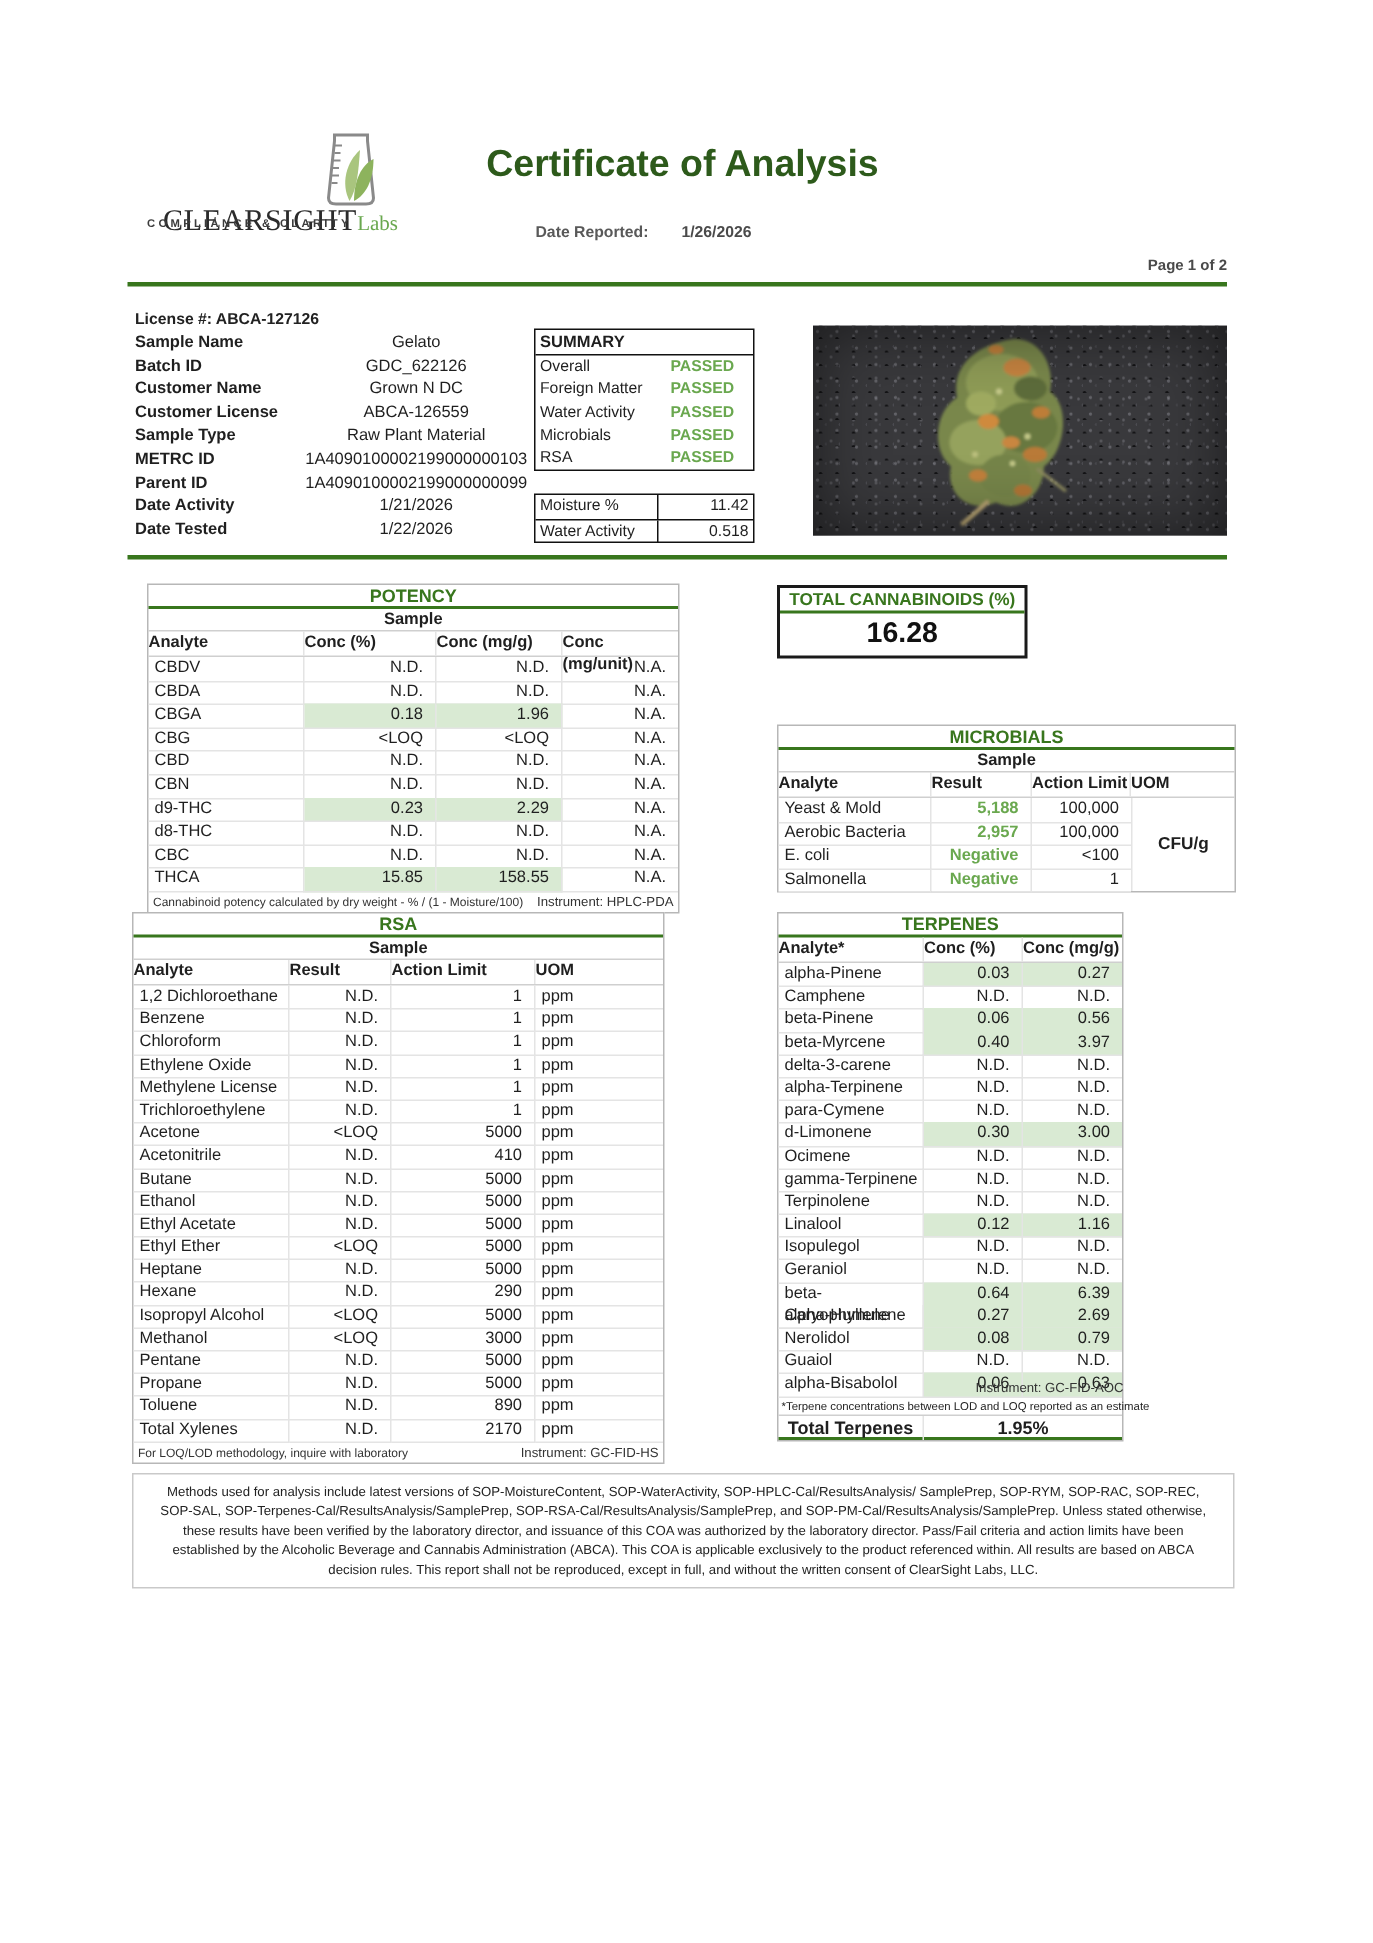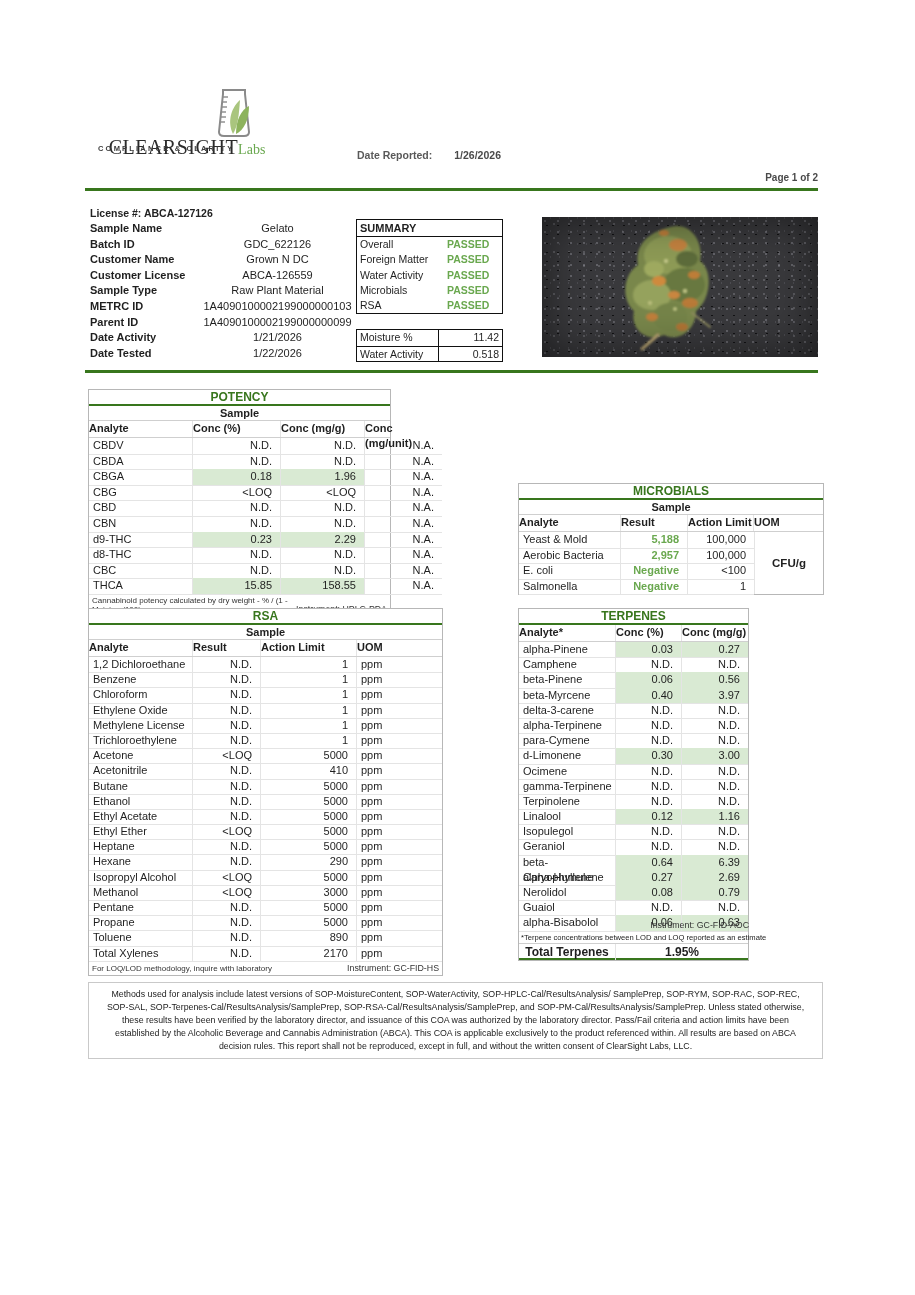--- a/index.html
+++ b/index.html
@@ -63,21 +63,21 @@
   .gridline > div { border-right:1px solid #e4e4e4; }
   .gridline > div:last-child { border-right:none; }
   .c-left  { padding-left:4px; }
   .c-right { text-align:right; padding-right:8px; }
   .hl { background:#d9ead3; }
   .tbl-foot { display:flex; justify-content:space-between; align-items:flex-end; padding:2px 3px 2px 3px; }
   .fn { font-size:8px; color:#333; }
   .instr { font-size:8.8px; color:#333; white-space:nowrap; }
 
   
-  .potency { left:88px; top:389px; width:303px; }
+  .potency { left:98px; top:389px; width:355px; }
   .cols-pot { display:grid; grid-template-columns:104px 88px 84px 77px; }
   .potency .row { height:15.6px; line-height:15.6px; }
 
   
   .totcan { position:absolute; left:518px; top:390px; width:167px; border:2px solid #1a1a1a; background:#fff; }
   .totcan .t { height:17px; line-height:16px; text-align:center; font-weight:bold; font-size:11.5px;
                color:#38761d; border-bottom:2px solid #38761d; }
   .totcan .v { height:28px; line-height:28px; text-align:center; font-weight:bold; font-size:19px; color:#111; }
 
   
@@ -125,20 +125,21 @@
         <line x1="9" y1="24" x2="13" y2="24"></line>
       <line x1="8" y1="29" x2="13" y2="29"></line>
         <line x1="8" y1="34" x2="12" y2="34"></line>
     </g>
     <path d="M20 46 C14 34 18 20 27 12 C26 26 25 38 20 46 Z" fill="#a9c57e"></path>
     <path d="M23 46 C23 32 28 22 36 18 C36 32 31 42 23 46 Z" fill="#8db35d"></path>
   </svg>
   <div class="logo-text"><span>CLEARSIGHT</span><span class="labs">Labs</span></div>
   <div class="logo-tagline">COMPLIANCE &amp; CLARITY</div>
 
+  <h1 class="page-title">Certificate of Analysis</h1>
 
   <div class="date-row">
     <span>Date Reported:</span>
     <span class="val">1/26/2026</span>
   </div>
 
   <div class="license">License #: ABCA-127126</div>
   <div class="pagenum">Page 1 of 2</div>
   <div class="divider div1"></div>
 
@@ -350,20 +351,24 @@
           <div class="c-right hl">158.55</div>
           <div class="c-right">N.A.</div>
         </div>
       </div>
     <div class="tbl-foot">
       <span class="fn">Cannabinoid potency calculated by dry weight - % / (1 - Moisture/100)</span>
       <span class="instr">Instrument: HPLC-PDA</span>
     </div>
   </section>
 
+  <div class="totcan">
+    <div class="t">TOTAL CANNABINOIDS (%)</div>
+    <div class="v">16.28</div>
+  </div>
 
   <section class="tbl micro">
     <div class="tbl-title">MICROBIALS</div>
     <div class="tbl-sub">Sample</div>
     <div class="tbl-head cols-mic-h gridline">
       <div>Analyte</div>
       <div>Result</div>
       <div>Action Limit</div>
       <div>UOM</div>
     </div>

